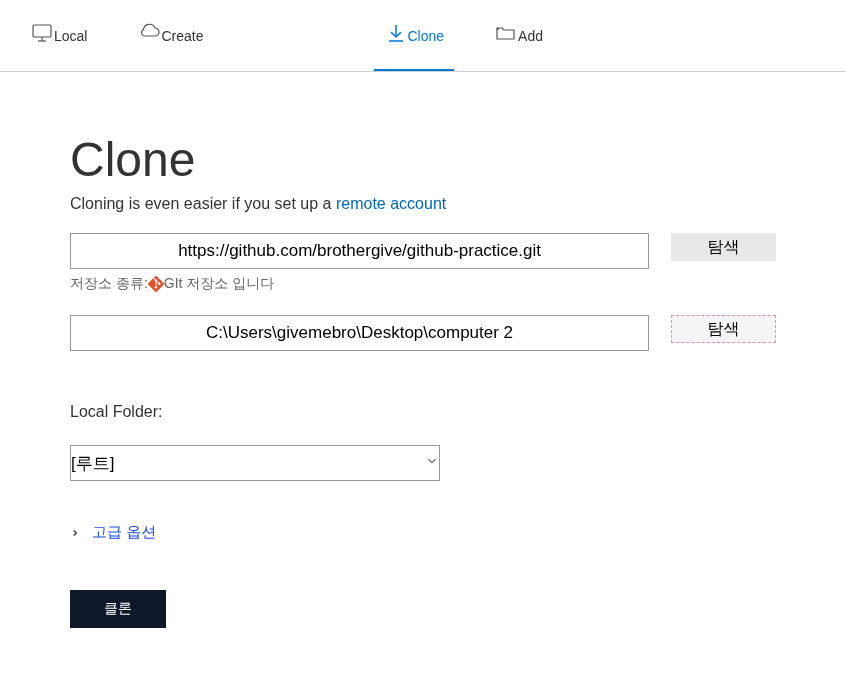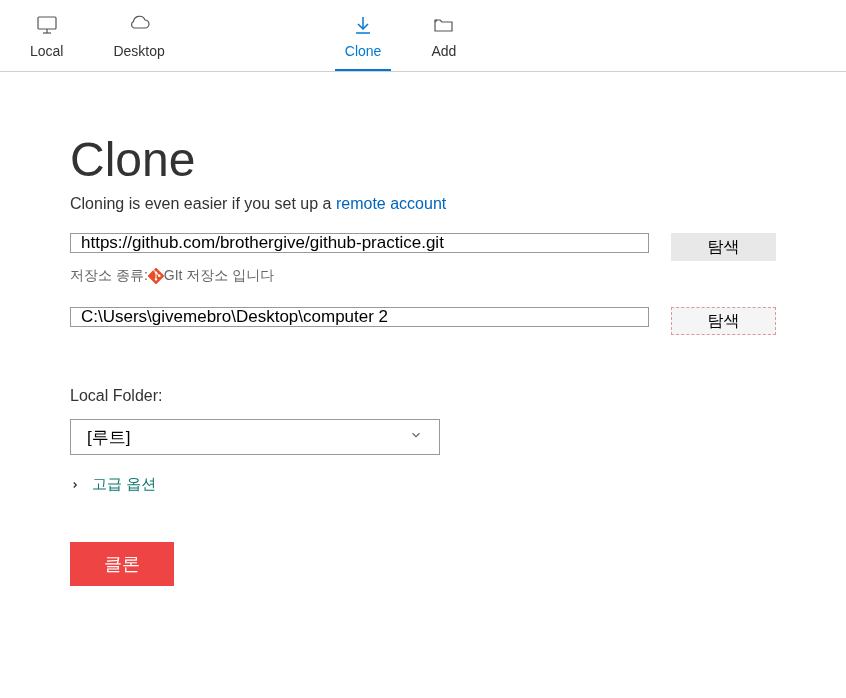--- a/index.html
+++ b/index.html
@@ -16,21 +16,21 @@
     }
     .toolbar {
       display: flex;
       border-bottom: 1px solid #d0d0d0;
       padding: 0 10px;
       height: 72px;
       gap: 10px;
     }
     .toolbar-item {
       display: flex;
-      flex-direction: column;
+      flex-direction: row;
       align-items: center;
       justify-content: center;
       padding: 8px 20px;
       cursor: pointer;
       color: #333;
       font-size: 14px;
       position: relative;
     }
     .toolbar-item.active {
       color: #0078d4;
@@ -71,26 +71,27 @@
       text-decoration: none;
     }
     .form-row {
       display: flex;
       align-items: flex-start;
       gap: 22px;
       margin-bottom: 6px;
     }
     .text-input {
       width: 612px;
-      height: 20px;
+      height: 36px;
       border: 1px solid #999;
       padding: 0 10px;
       font-size: 17px;
       font-family: inherit;
       outline: none;
+      text-align: center;
     }
     .browse-btn {
       width: 111px;
       height: 28px;
       background: #e8e8e8;
       border: none;
       font-size: 16px;
       cursor: pointer;
       font-family: inherit;
     }
@@ -108,56 +109,56 @@
     .git-icon {
       width: 16px;
       height: 16px;
     }
     .spacer {
       height: 18px;
     }
     .label {
       font-size: 16px;
       color: #333;
-      margin-bottom: 14px;
+      margin-bottom: 24px;
       margin-top: 28px;
       display: block;
     }
     .select-wrap {
       width: 370px;
       height: 36px;
       border: 1px solid #999;
       display: flex;
       align-items: center;
       justify-content: space-between;
-      padding: 0 16px;
+      padding: 0 0;
       cursor: pointer;
     }
     .select-value {
       font-size: 17px;
     }
     .chevron {
       color: #666;
     }
     .advanced-row {
       display: flex;
       align-items: center;
       gap: 12px;
-      margin-top: 20px;
+      margin-top: 42px;
       cursor: pointer;
       font-size: 15px;
-      color: #0f766e;
+      color: #1d4ed8;
     }
     .clone-btn {
       margin-top: 48px;
       padding: 10px 34px;
-      background: #ef4444;
+      background: #0f172a;
       color: #fff;
       border: none;
-      font-size: 18px;
+      font-size: 14px;
       font-family: inherit;
       cursor: pointer;
     }
   </style>
 </head>
 <body>
 
 <div class="toolbar">
   <div class="toolbar-item">
     <span class="toolbar-icon">
@@ -168,21 +169,21 @@
       </svg>
     </span>
     <span>Local</span>
   </div>
   <div class="toolbar-item">
     <span class="toolbar-icon">
       <svg width="24" height="24" viewBox="0 0 24 24" fill="none" stroke="#555" stroke-width="1.2">
         <path d="M18 15a4 4 0 0 0 0-8 6 6 0 0 0-11.5 1.5A3.5 3.5 0 0 0 7 15h11z"></path>
       </svg>
     </span>
-    <span>Desktop</span>
+    <span>Create</span>
   </div>
   <div style="width:120px"></div>
   <div class="toolbar-item active">
     <span class="toolbar-icon">
       <svg width="24" height="24" viewBox="0 0 24 24" fill="none" stroke="#0078d4" stroke-width="1.5">
         <line x1="12" y1="4" x2="12" y2="15"></line>
         <polyline points="7 11 12 16 17 11"></polyline>
         <line x1="5" y1="20" x2="19" y2="20"></line>
       </svg>
     </span>

